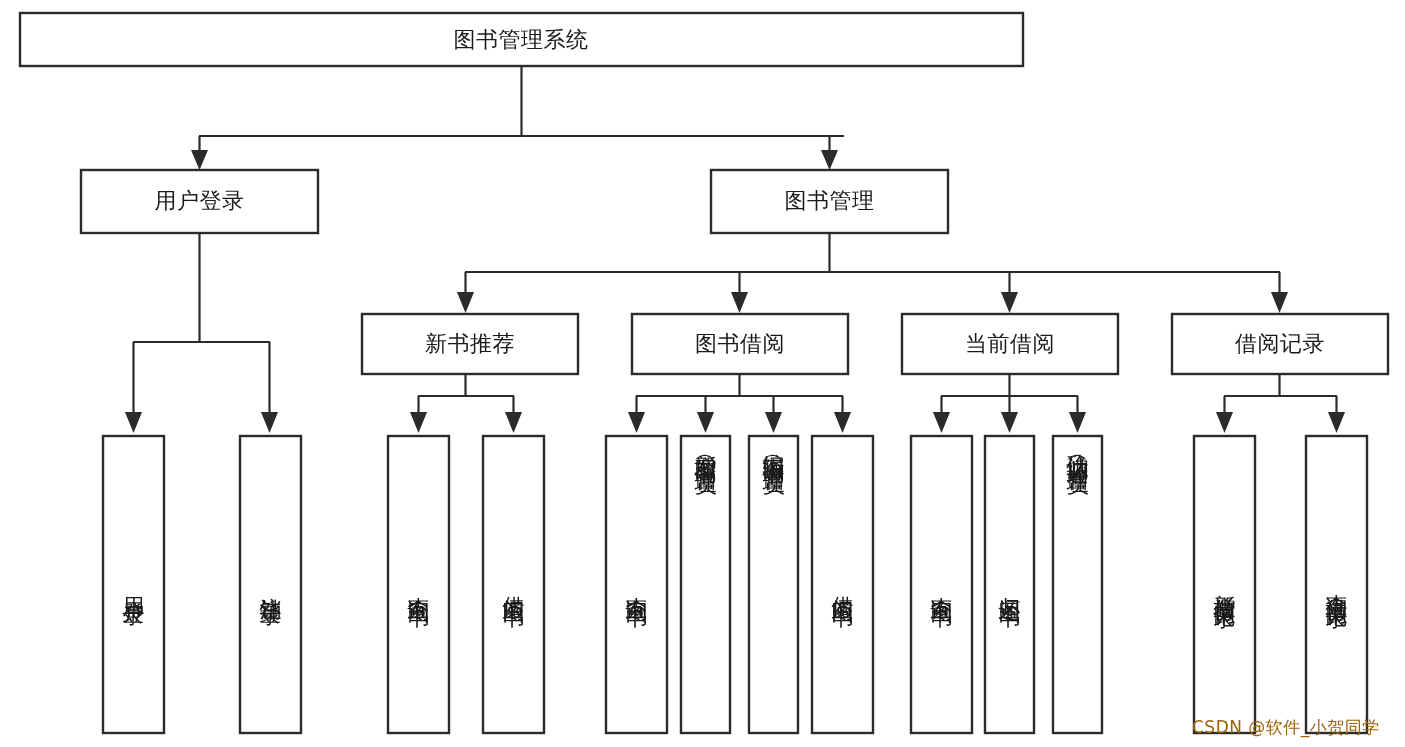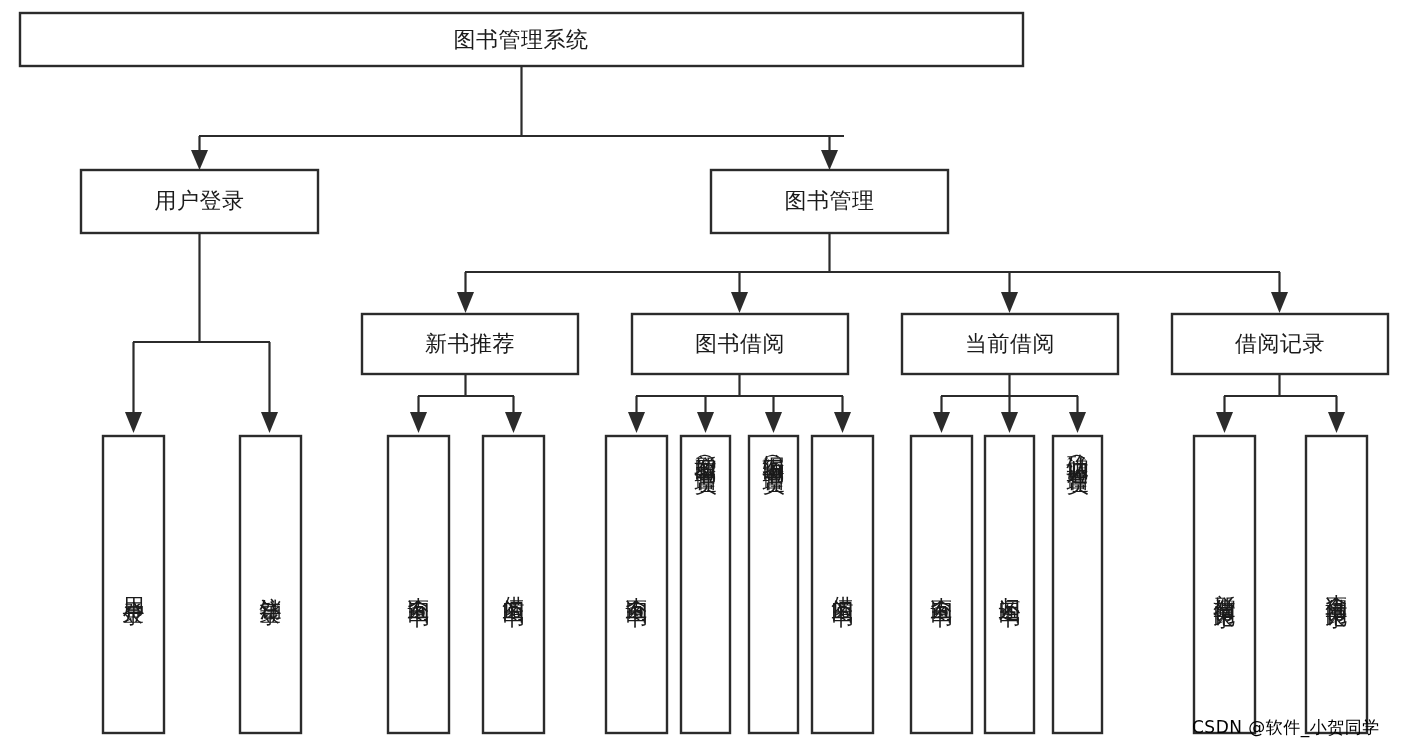--- a/index.html
+++ b/index.html
@@ -64,21 +64,21 @@
     align-items: center;
     justify-content: center;
     white-space: nowrap;
     pointer-events: none;
     user-select: none;
   }
   .watermark {
     position: absolute;
     font-family: "DejaVu Sans", "Liberation Sans", sans-serif;
     font-size: 17px;
-    color: #000000;
+    color: #a16207;
     white-space: nowrap;
     letter-spacing: 0.5px;
   }
 </style>
 </head>
 <body>
 
 <div id="diagram-root">
 
   <svg class="flow" viewBox="0 0 1405 747">

